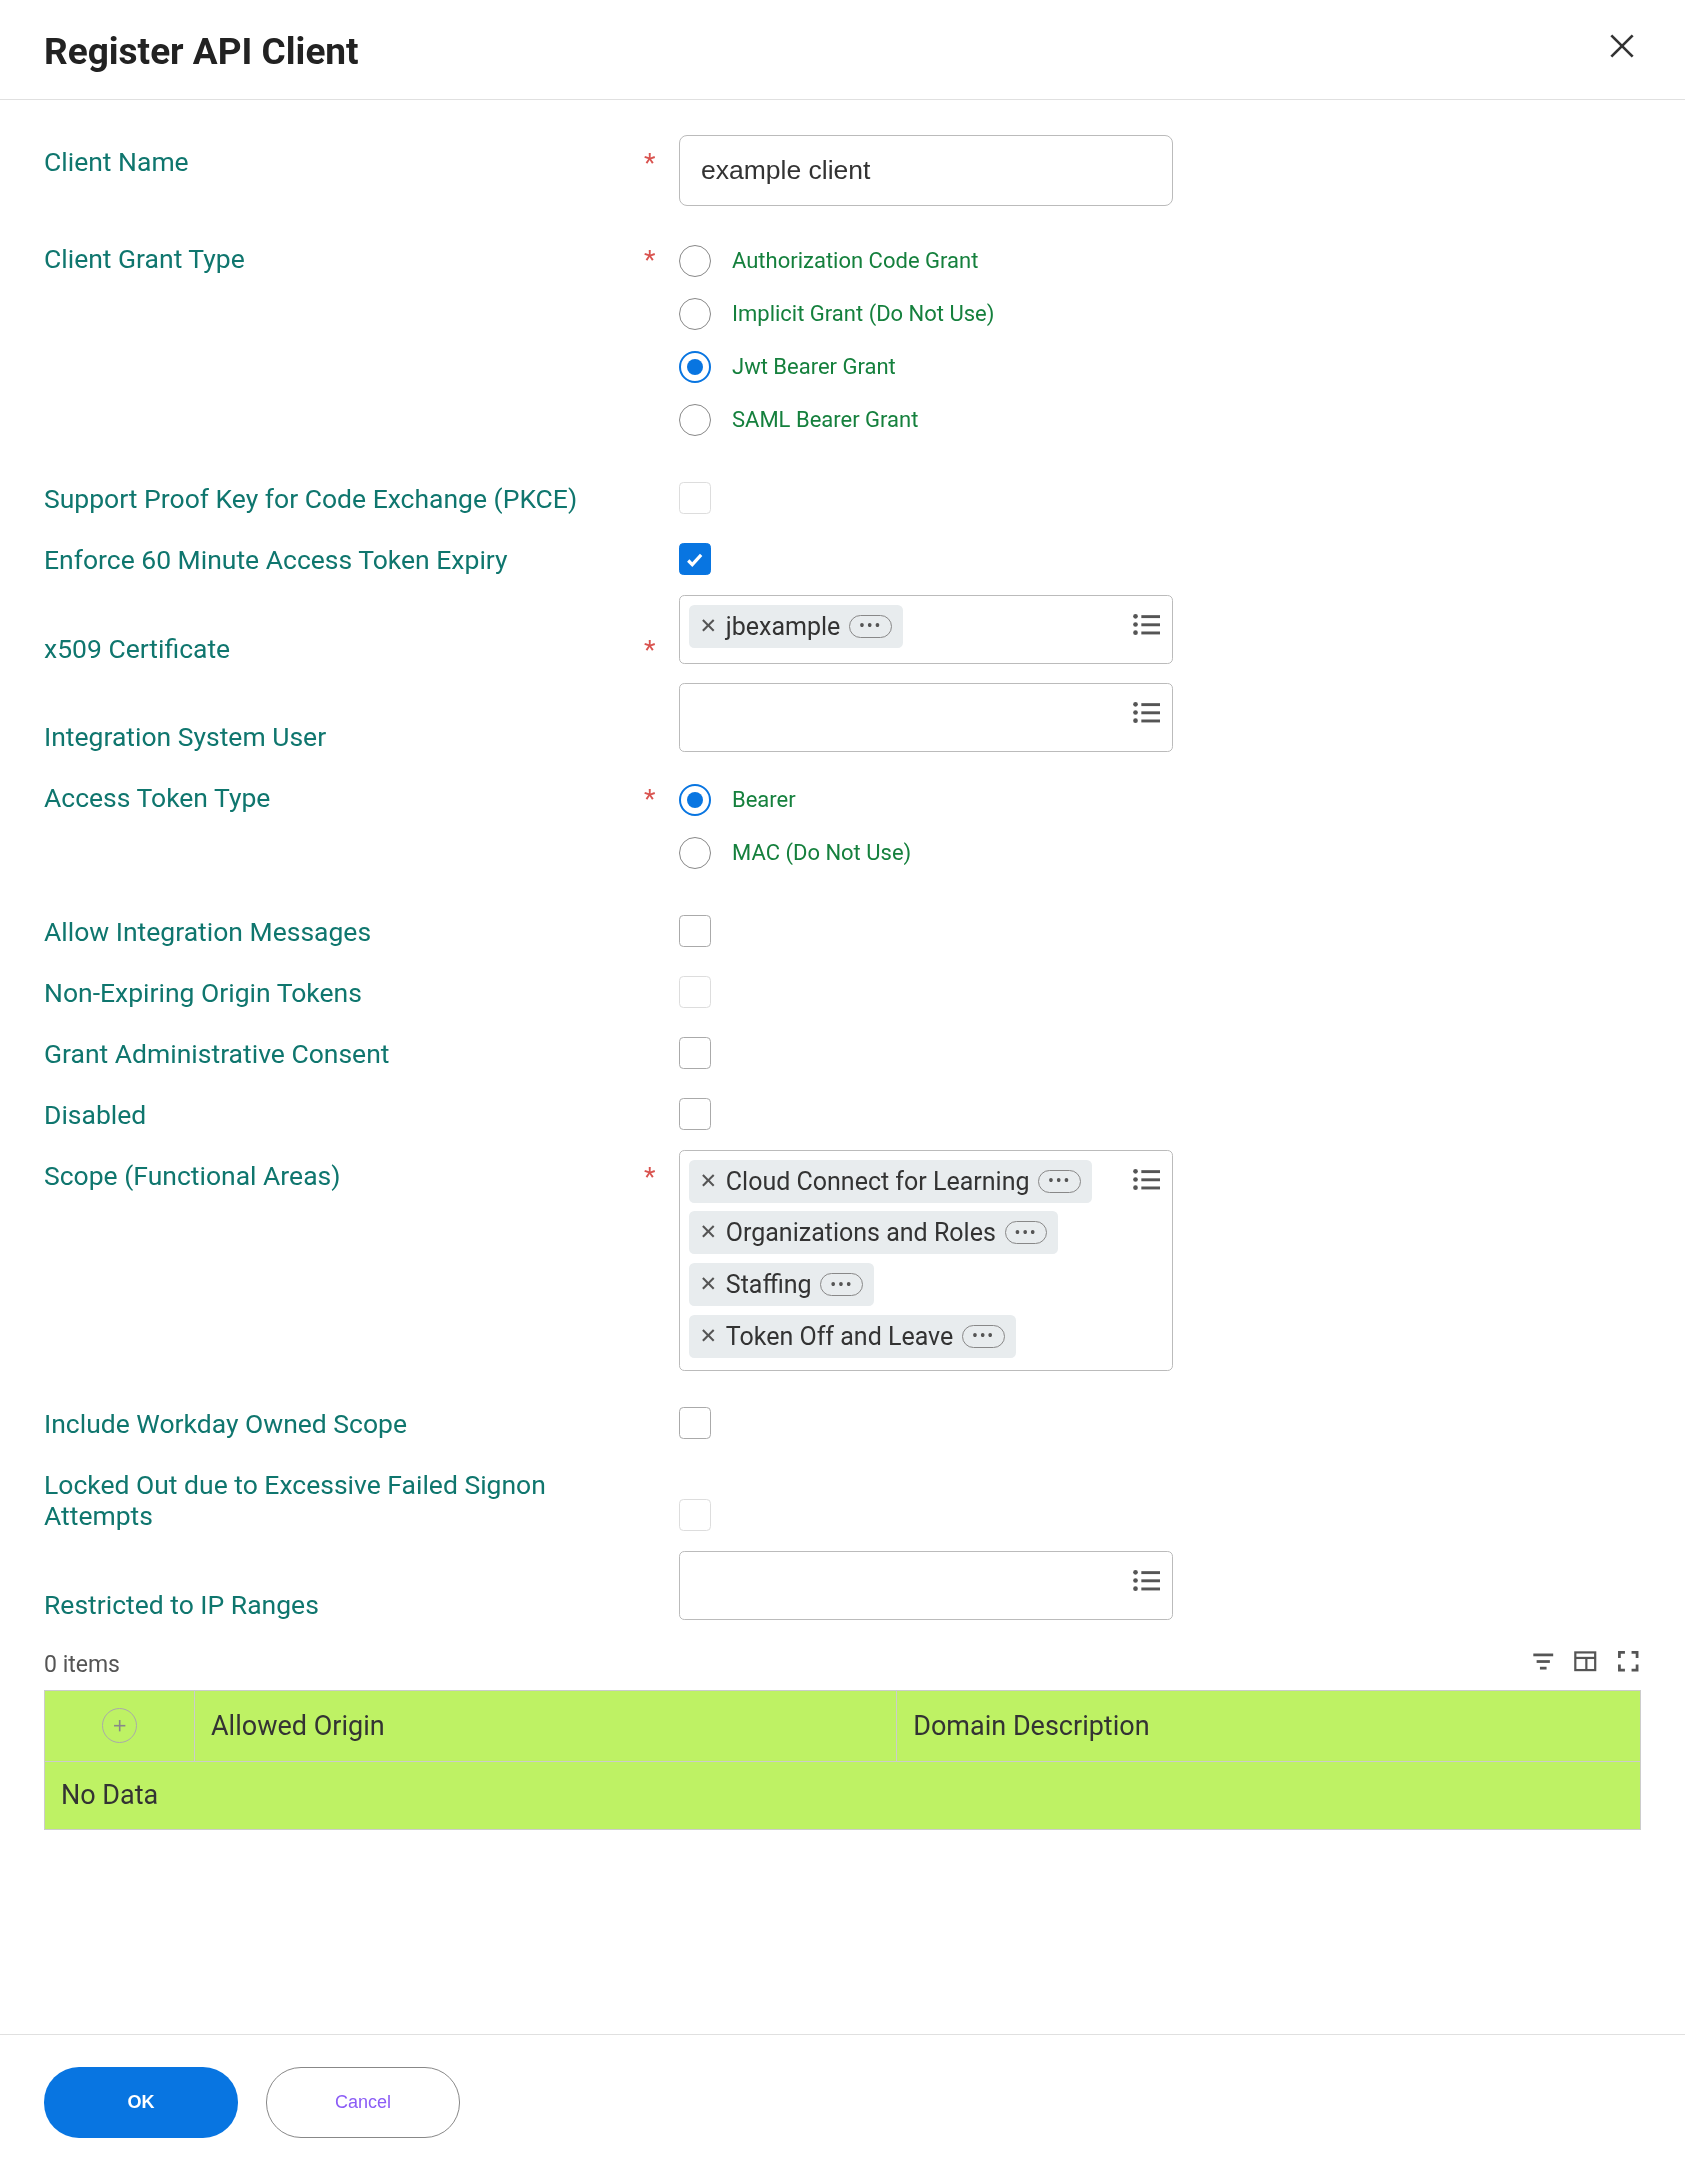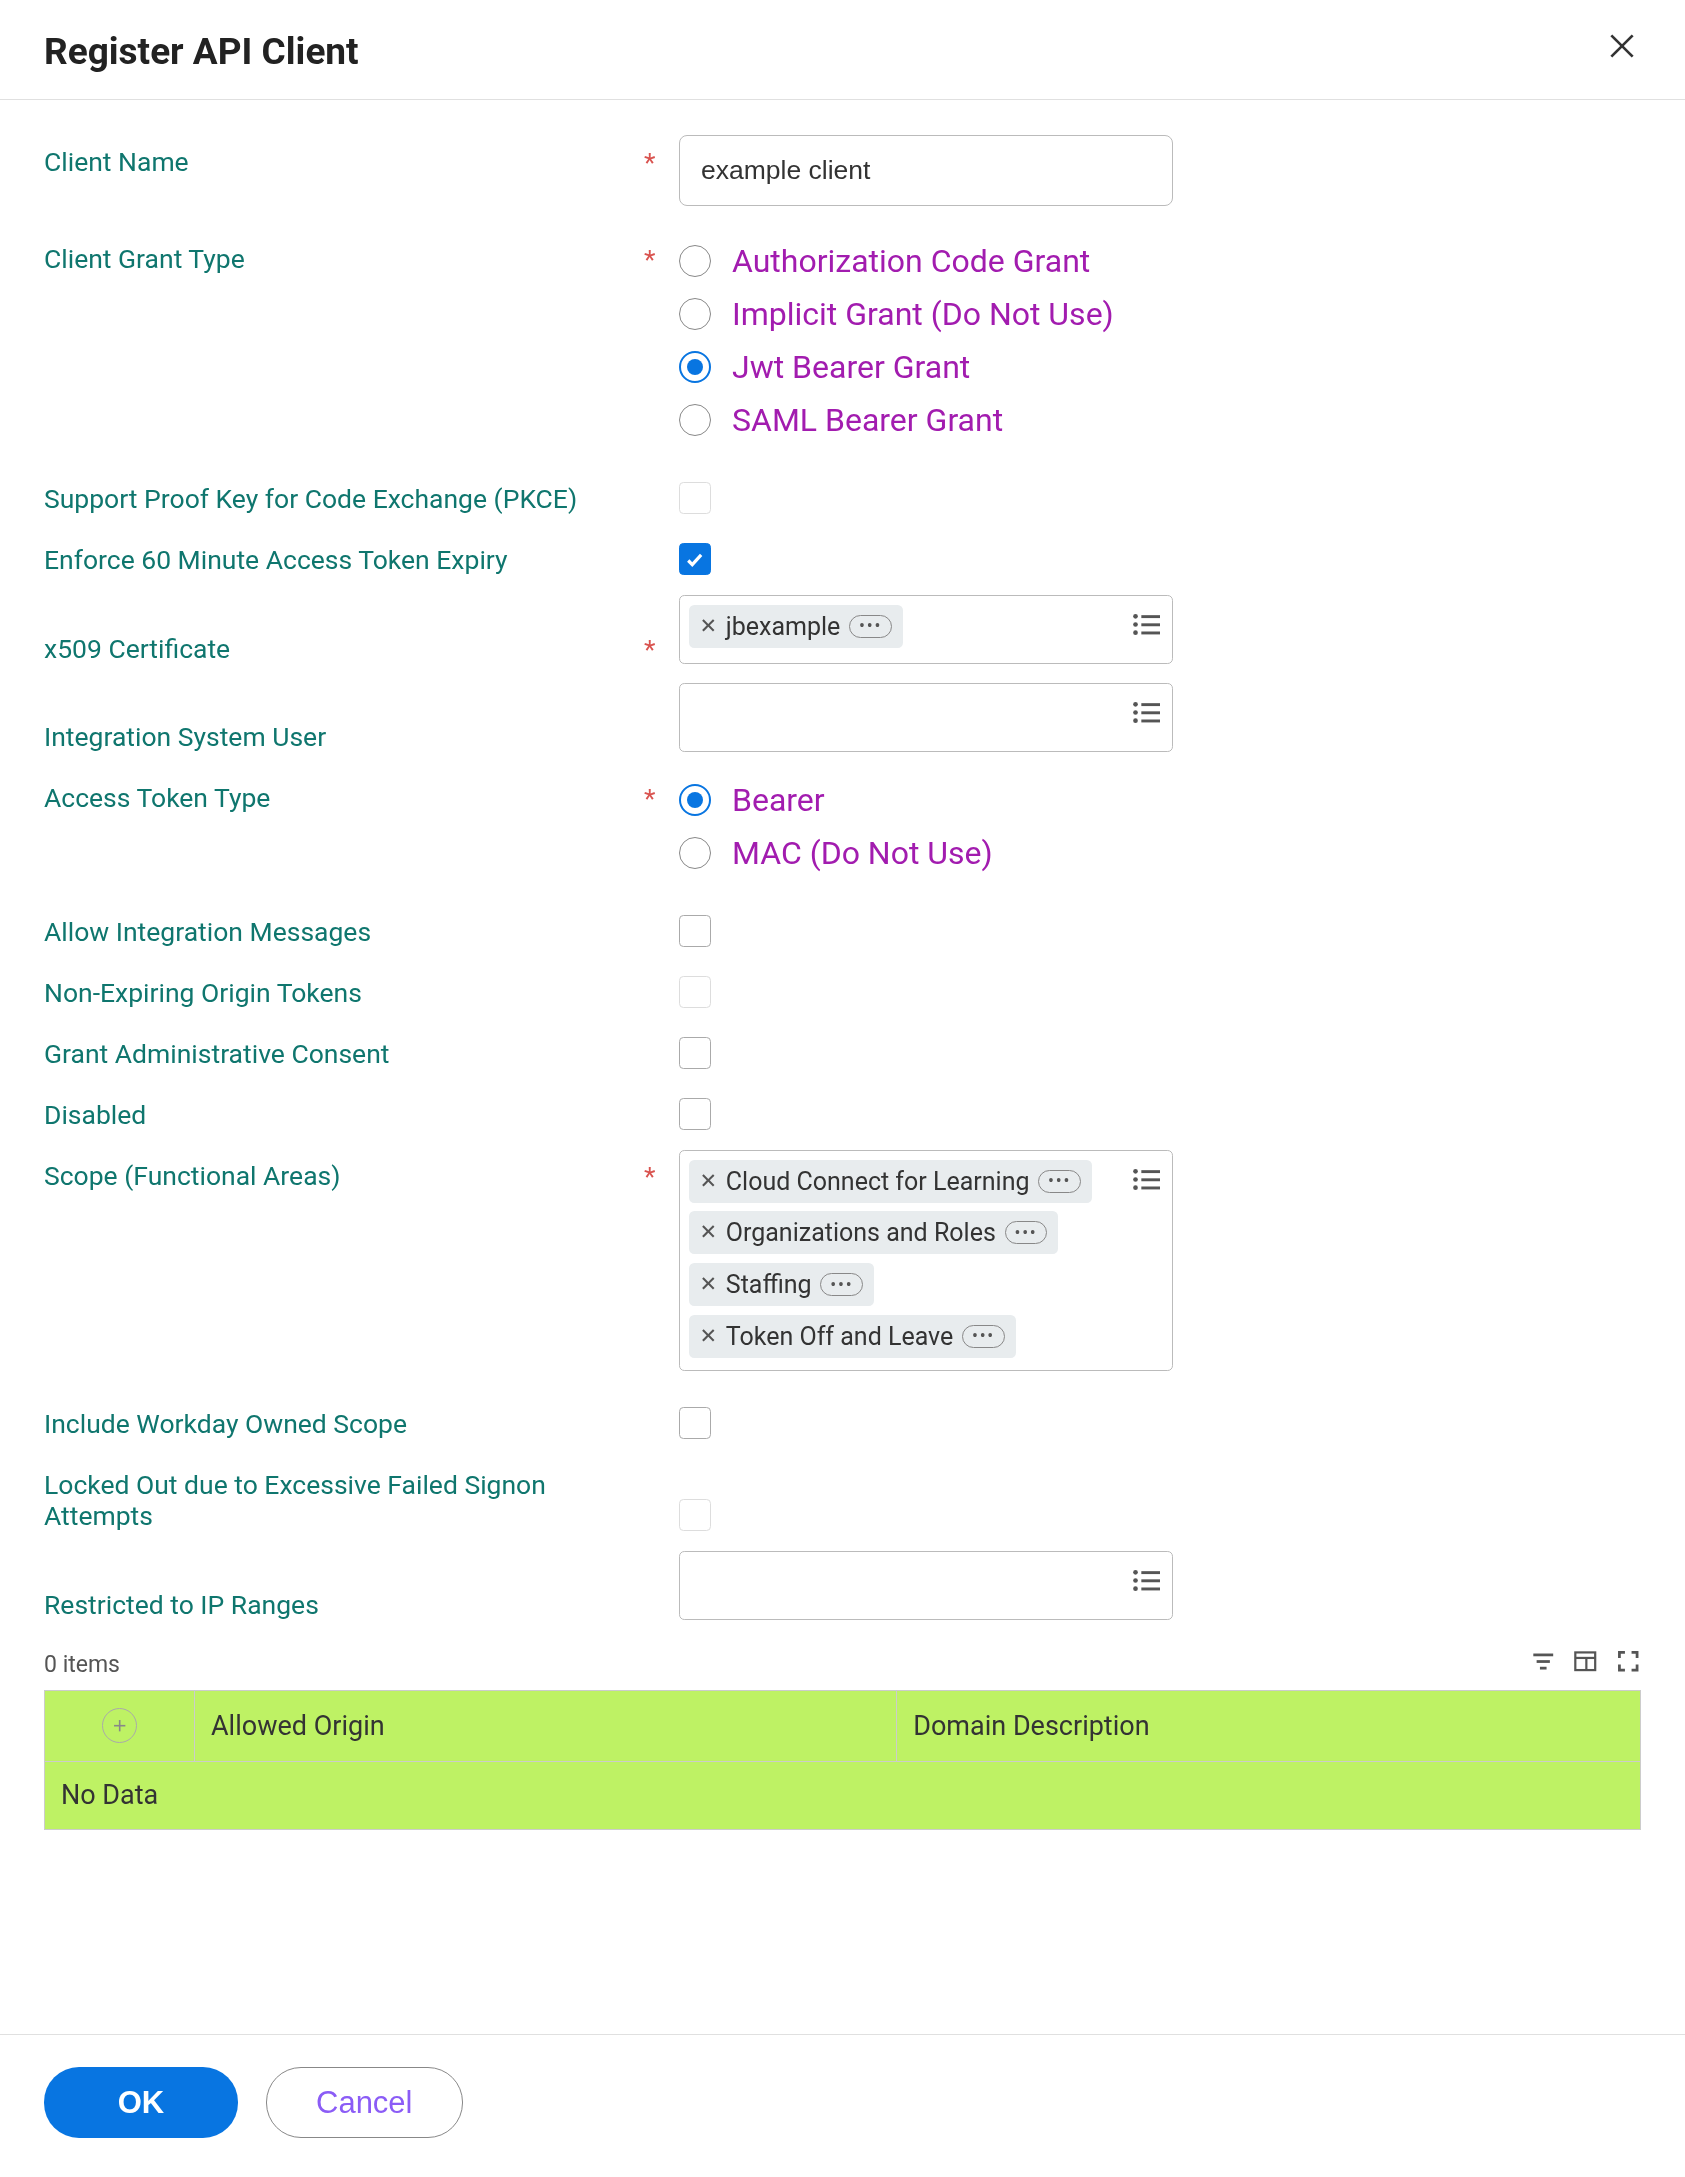--- a/index.html
+++ b/index.html
@@ -100,22 +100,22 @@
     border-color: #0875e1;
     border-width: 2.6px;
   }
   .radio-inner {
     width: 16px;
     height: 16px;
     border-radius: 50%;
     background: #0875e1;
   }
   .radio-label {
-    font-size: 32px;
-    color: #a21caf;
+    font-size: 22px;
+    color: #15803d;
   }
   .checkbox {
     width: 32px;
     height: 32px;
     border: 0.9px solid #aaa;
     border-radius: 4.4px;
     cursor: pointer;
     display: flex;
     align-items: center;
     justify-content: center;
@@ -239,21 +239,21 @@
   }
   .footer {
     border-top: 0.9px solid #e0e0e0;
     padding: 32px 44px 39px 44px;
     display: flex;
     gap: 28px;
   }
   .btn {
     height: 71px;
     border-radius: 35px;
-    font-size: 31px;
+    font-size: 18px;
     padding: 0 49px;
     display: inline-flex;
     align-items: center;
     justify-content: center;
     cursor: pointer;
     min-width: 141px;
   }
   .btn-primary {
     background: #0875e1;
     color: #fff;

